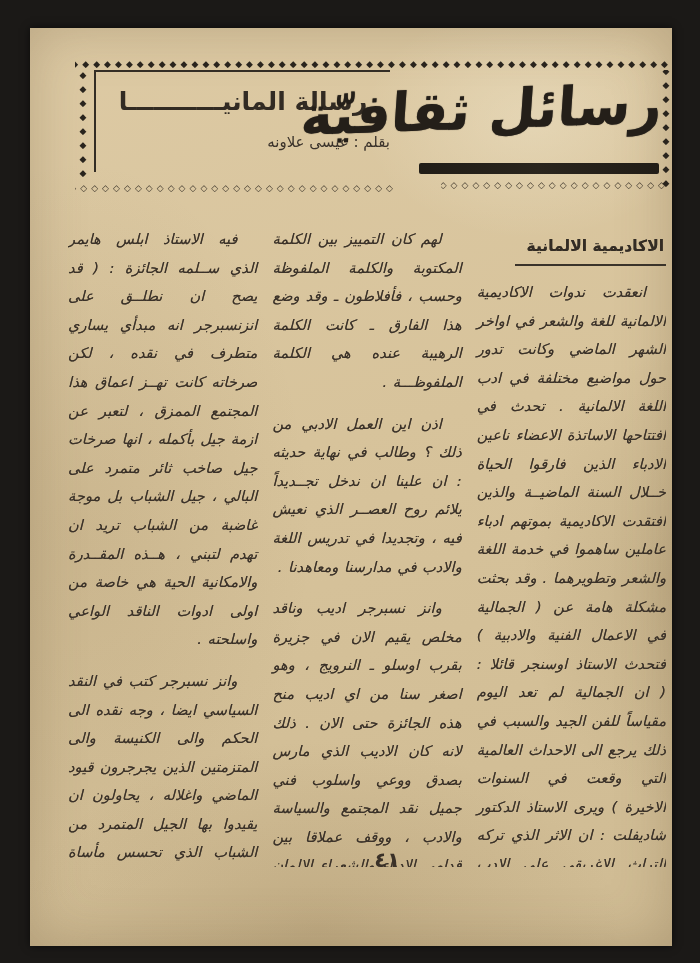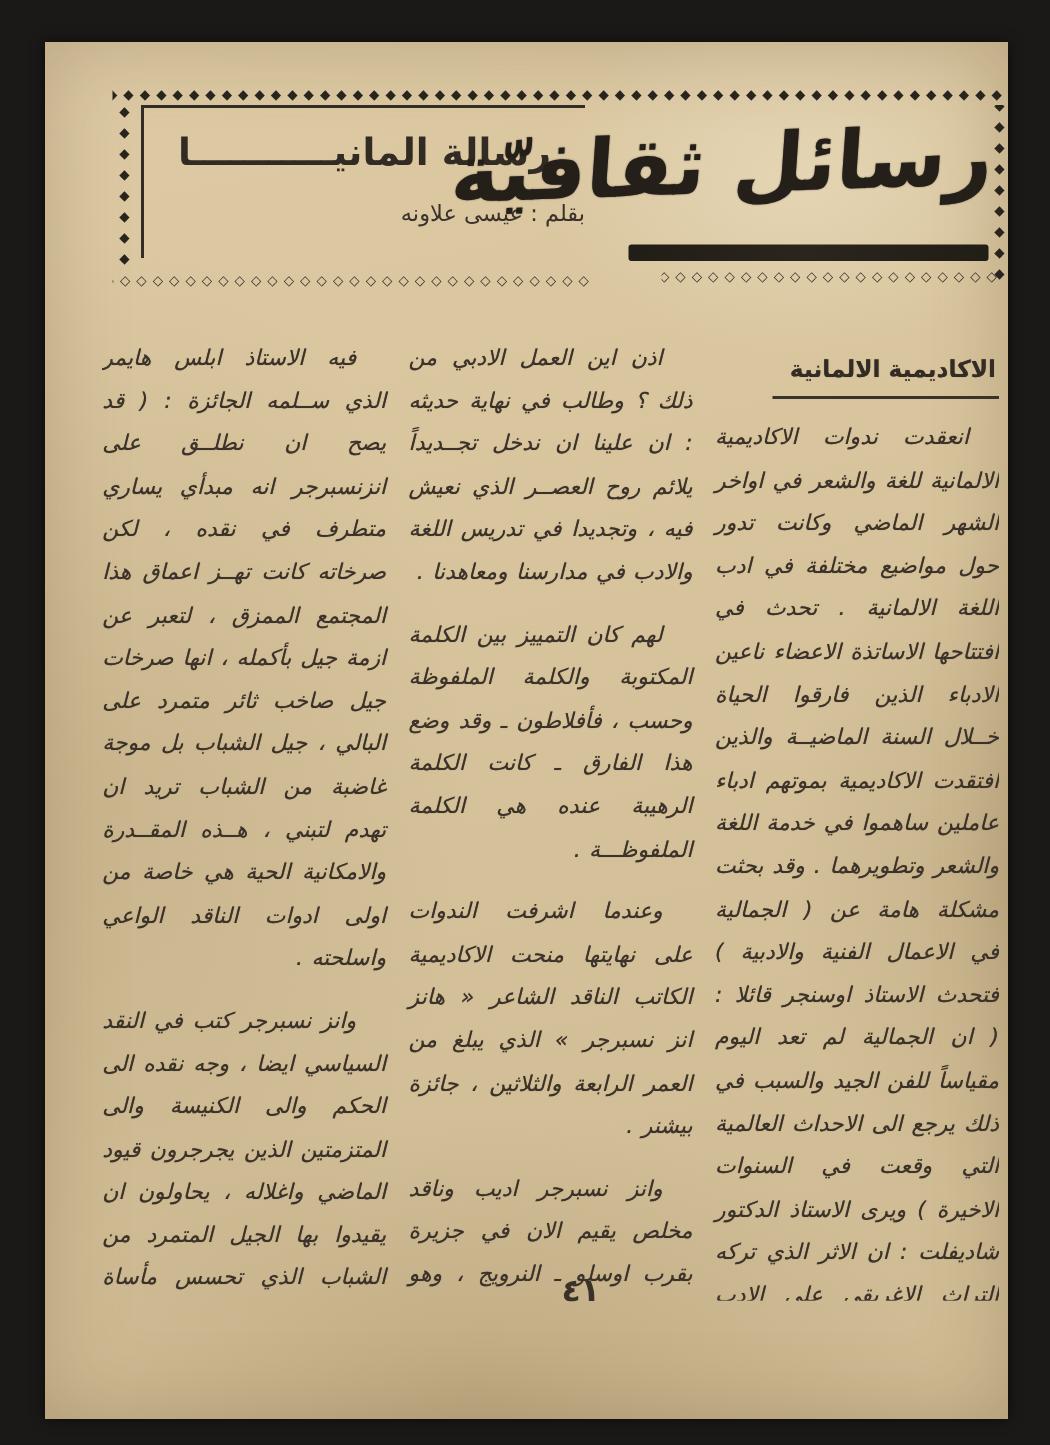--- a/index.html
+++ b/index.html
@@ -106,23 +106,22 @@
 
     <div class="col">
       <div class="heading-wrap">
         <span class="section-heading">الاكاديمية الالمانية</span>
       </div>
       <p>انعقدت ندوات الاكاديمية الالمانية للغة والشعر في اواخر الشهر الماضي وكانت تدور حول مواضيع مختلفة في ادب اللغة الالمانية . تحدث في افتتاحها الاساتذة الاعضاء ناعين الادباء الذين فارقوا الحياة خــلال السنة الماضيــة والذين افتقدت الاكاديمية بموتهم ادباء عاملين ساهموا في خدمة اللغة والشعر وتطويرهما . وقد بحثت مشكلة هامة عن ( الجمالية في الاعمال الفنية والادبية ) فتحدث الاستاذ اوسنجر قائلا : ( ان الجمالية لم تعد اليوم مقياساً للفن الجيد والسبب في ذلك يرجع الى الاحداث العالمية التي وقعت في السنوات الاخيرة ) ويرى الاستاذ الدكتور شاديفلت : ان الاثر الذي تركه التراث الاغريقي على الادب ادى الى كثير من المغالطات ، وخاصة في كيفية تناول هذا التراث وتفهمه ، حتى اننا كــدنا نحسب ( كتاب الطبخ ) لو كان متوارثاً عن التراث الاغريقي ، في عــداد الاعمــال الادبية . ويتابع الاستاذ شاديفلت :</p>
 
     </div>
 
     <div class="col">
+      <p>لهم كان التمييز بين الكلمة المكتوبة والكلمة الملفوظة وحسب ، فأفلاطون ـ وقد وضع هذا الفارق ـ كانت الكلمة الرهيبة عنده هي الكلمة الملفوظـــة .</p>
       <p>اذن اين العمل الادبي من ذلك ؟ وطالب في نهاية حديثه : ان علينا ان ندخل تجــديداً يلائم روح العصــر الذي نعيش فيه ، وتجديدا في تدريس اللغة والادب في مدارسنا ومعاهدنا .</p>
-      <p>لهم كان التمييز بين الكلمة المكتوبة والكلمة الملفوظة وحسب ، فأفلاطون ـ وقد وضع هذا الفارق ـ كانت الكلمة الرهيبة عنده هي الكلمة الملفوظـــة .</p>
-      <p>وعندما اشرفت الندوات على نهايتها منحت الاكاديمية الكاتب الناقد الشاعر « هانز انز نسبرجر » الذي يبلغ من العمر الرابعة والثلاثين ، جائزة بيشنر .</p>
       <p>وانز نسبرجر اديب وناقد مخلص يقيم الان في جزيرة بقرب اوسلو ـ النرويج ، وهو اصغر سنا من اي اديب منح هذه الجائزة حتى الان . ذلك لانه كان الاديب الذي مارس بصدق ووعي واسلوب فني جميل نقد المجتمع والسياسة والادب ، ووقف عملاقا بين قدامى الادباء والشعراء الالمان المعاصرين الشيوخ منهم والشباب ، انه الاعتراف الواعي المدروس من اساتذة الاكاديمية وجلهم من اساتذة الجامعات والادباء الطليعيين ، بجيل الشباب الذي قال</p>
     </div>
 
     <div class="col">
       <p>فيه الاستاذ ابلس هايمر الذي ســلمه الجائزة : ( قد يصح ان نطلــق على انزنسبرجر انه مبدأي يساري متطرف في نقده ، لكن صرخاته كانت تهــز اعماق هذا المجتمع الممزق ، لتعبر عن ازمة جيل بأكمله ، انها صرخات جيل صاخب ثائر متمرد على البالي ، جيل الشباب بل موجة غاضبة من الشباب تريد ان تهدم لتبني ، هــذه المقــدرة والامكانية الحية هي خاصة من اولى ادوات الناقد الواعي واسلحته .</p>
       <p>وانز نسبرجر كتب في النقد السياسي ايضا ، وجه نقده الى الحكم والى الكنيسة والى المتزمتين الذين يجرجرون قيود الماضي واغلاله ، يحاولون ان يقيدوا بها الجيل المتمرد من الشباب الذي تحسس مأساة اوروبا وعاشها بكل جوانبها وابعادها وعانى ويعاني منها الكثير .</p>
 
     </div>
 
   </div>

